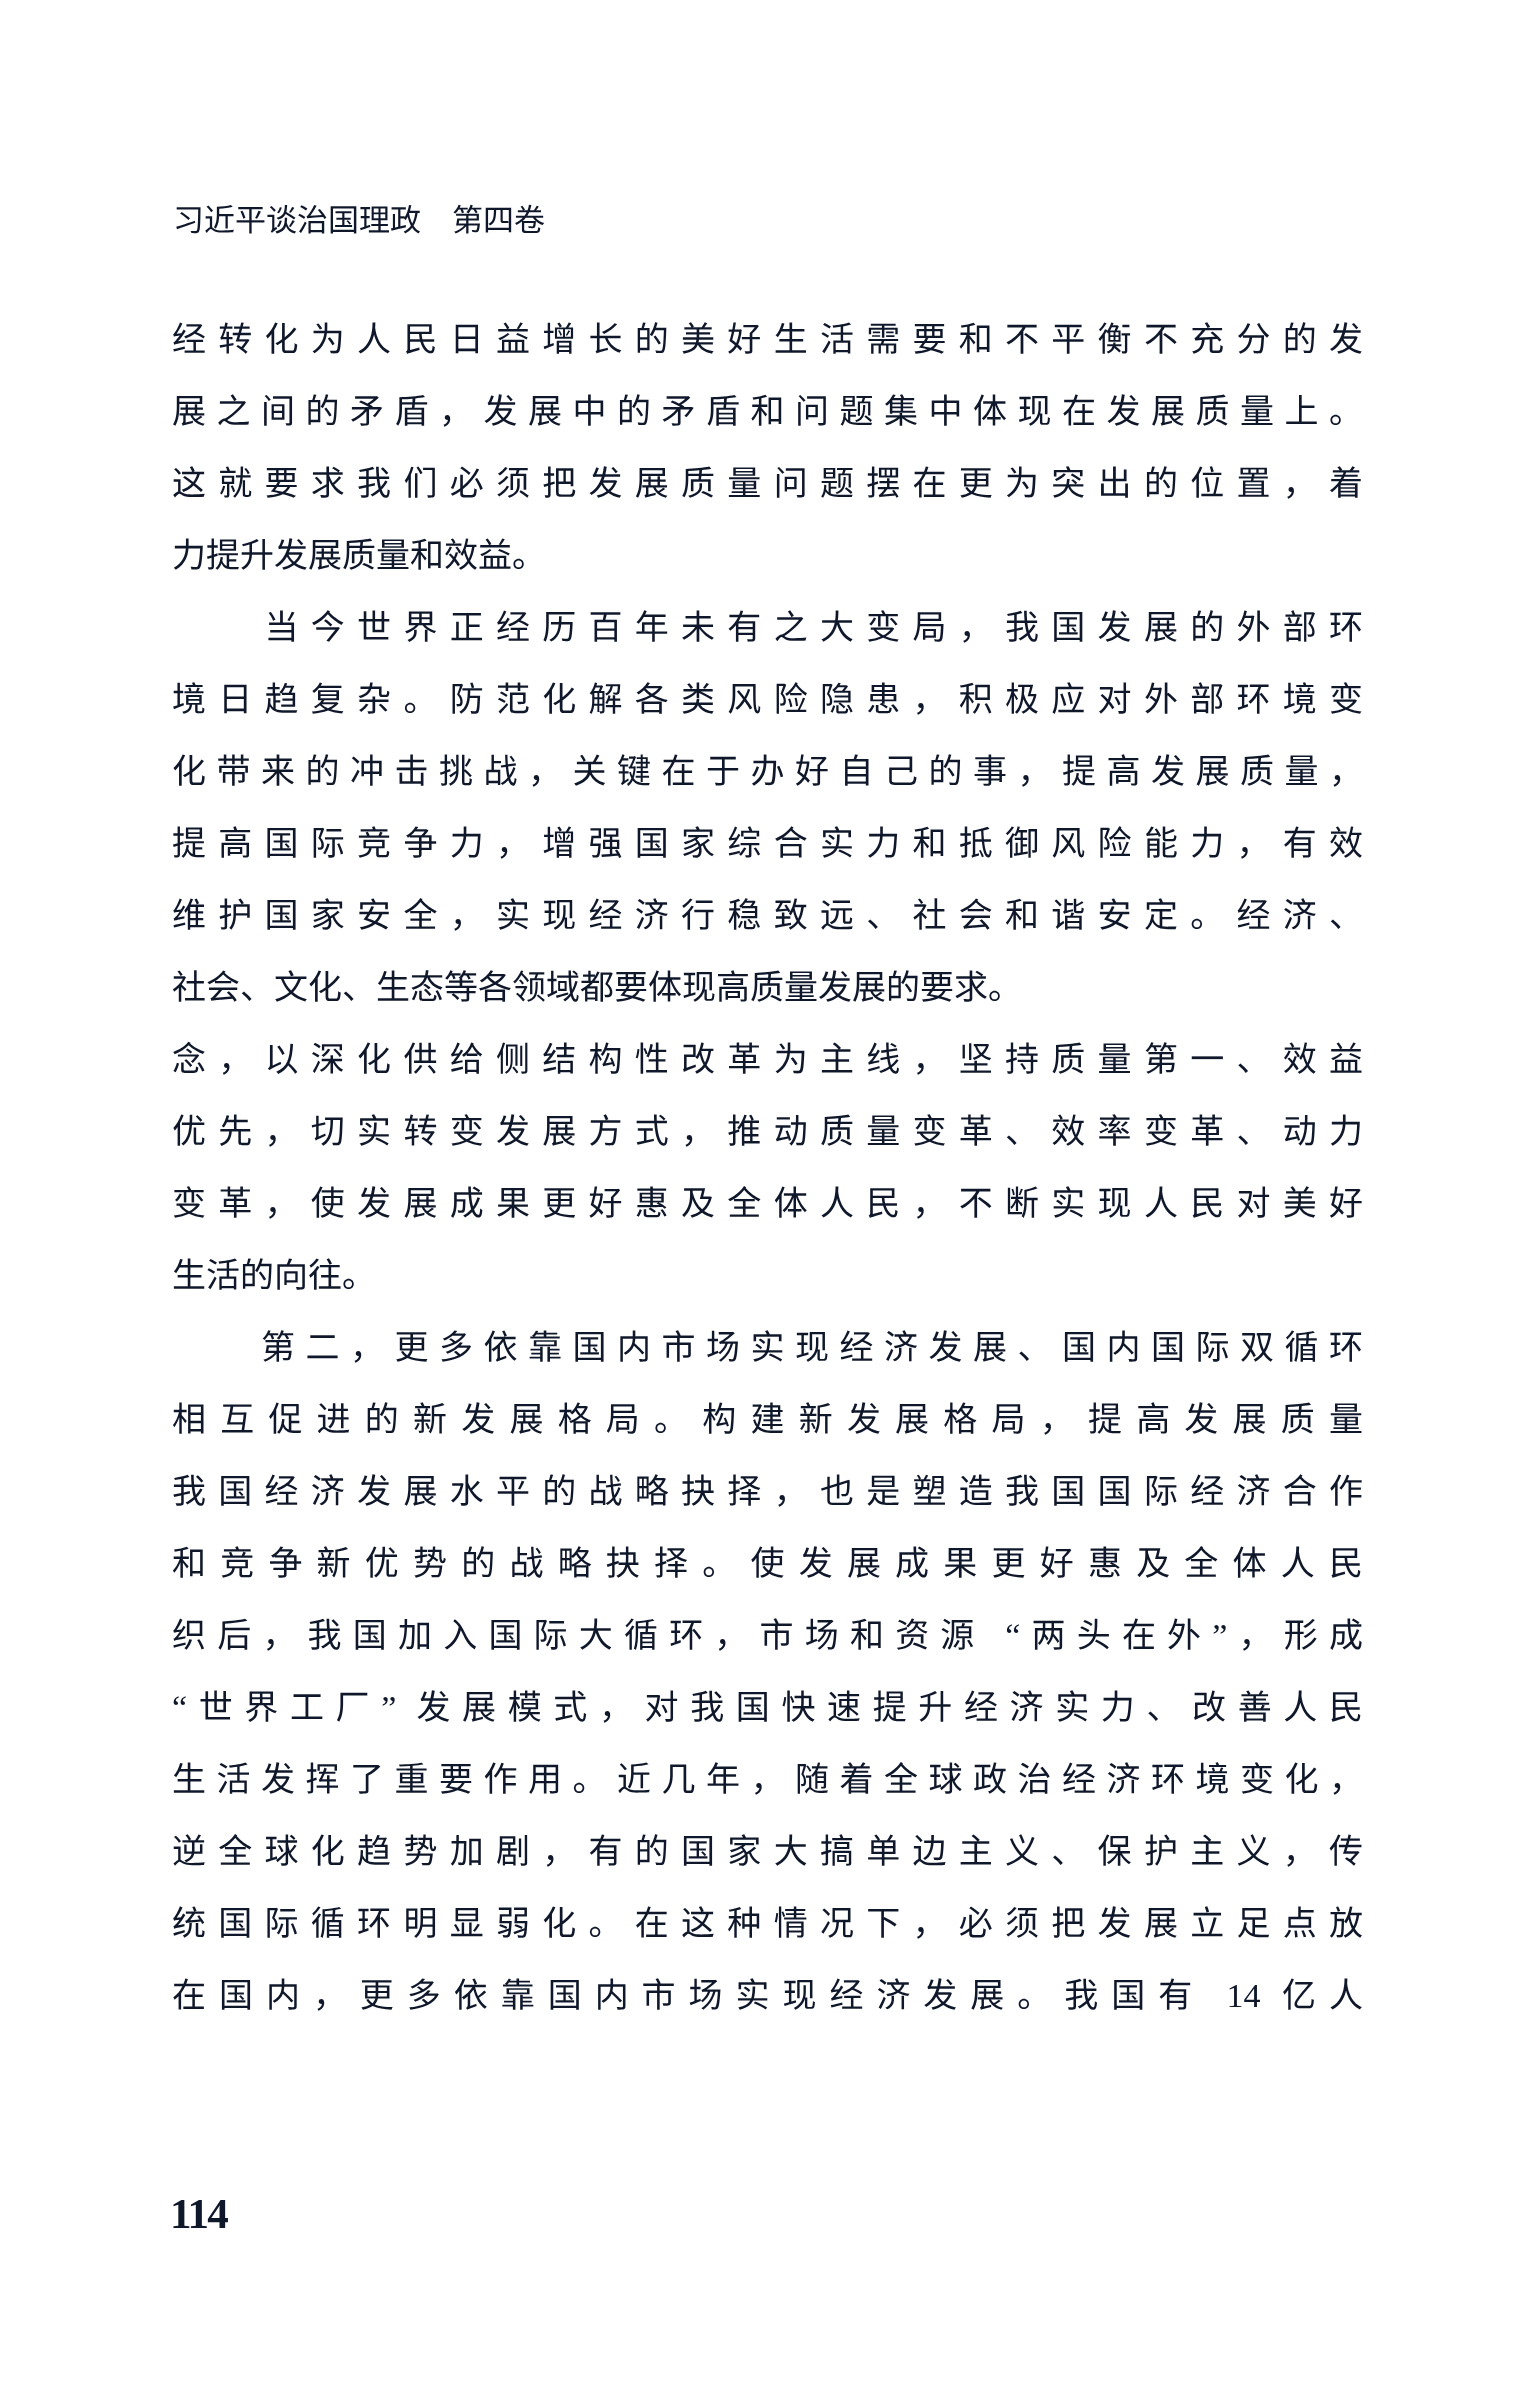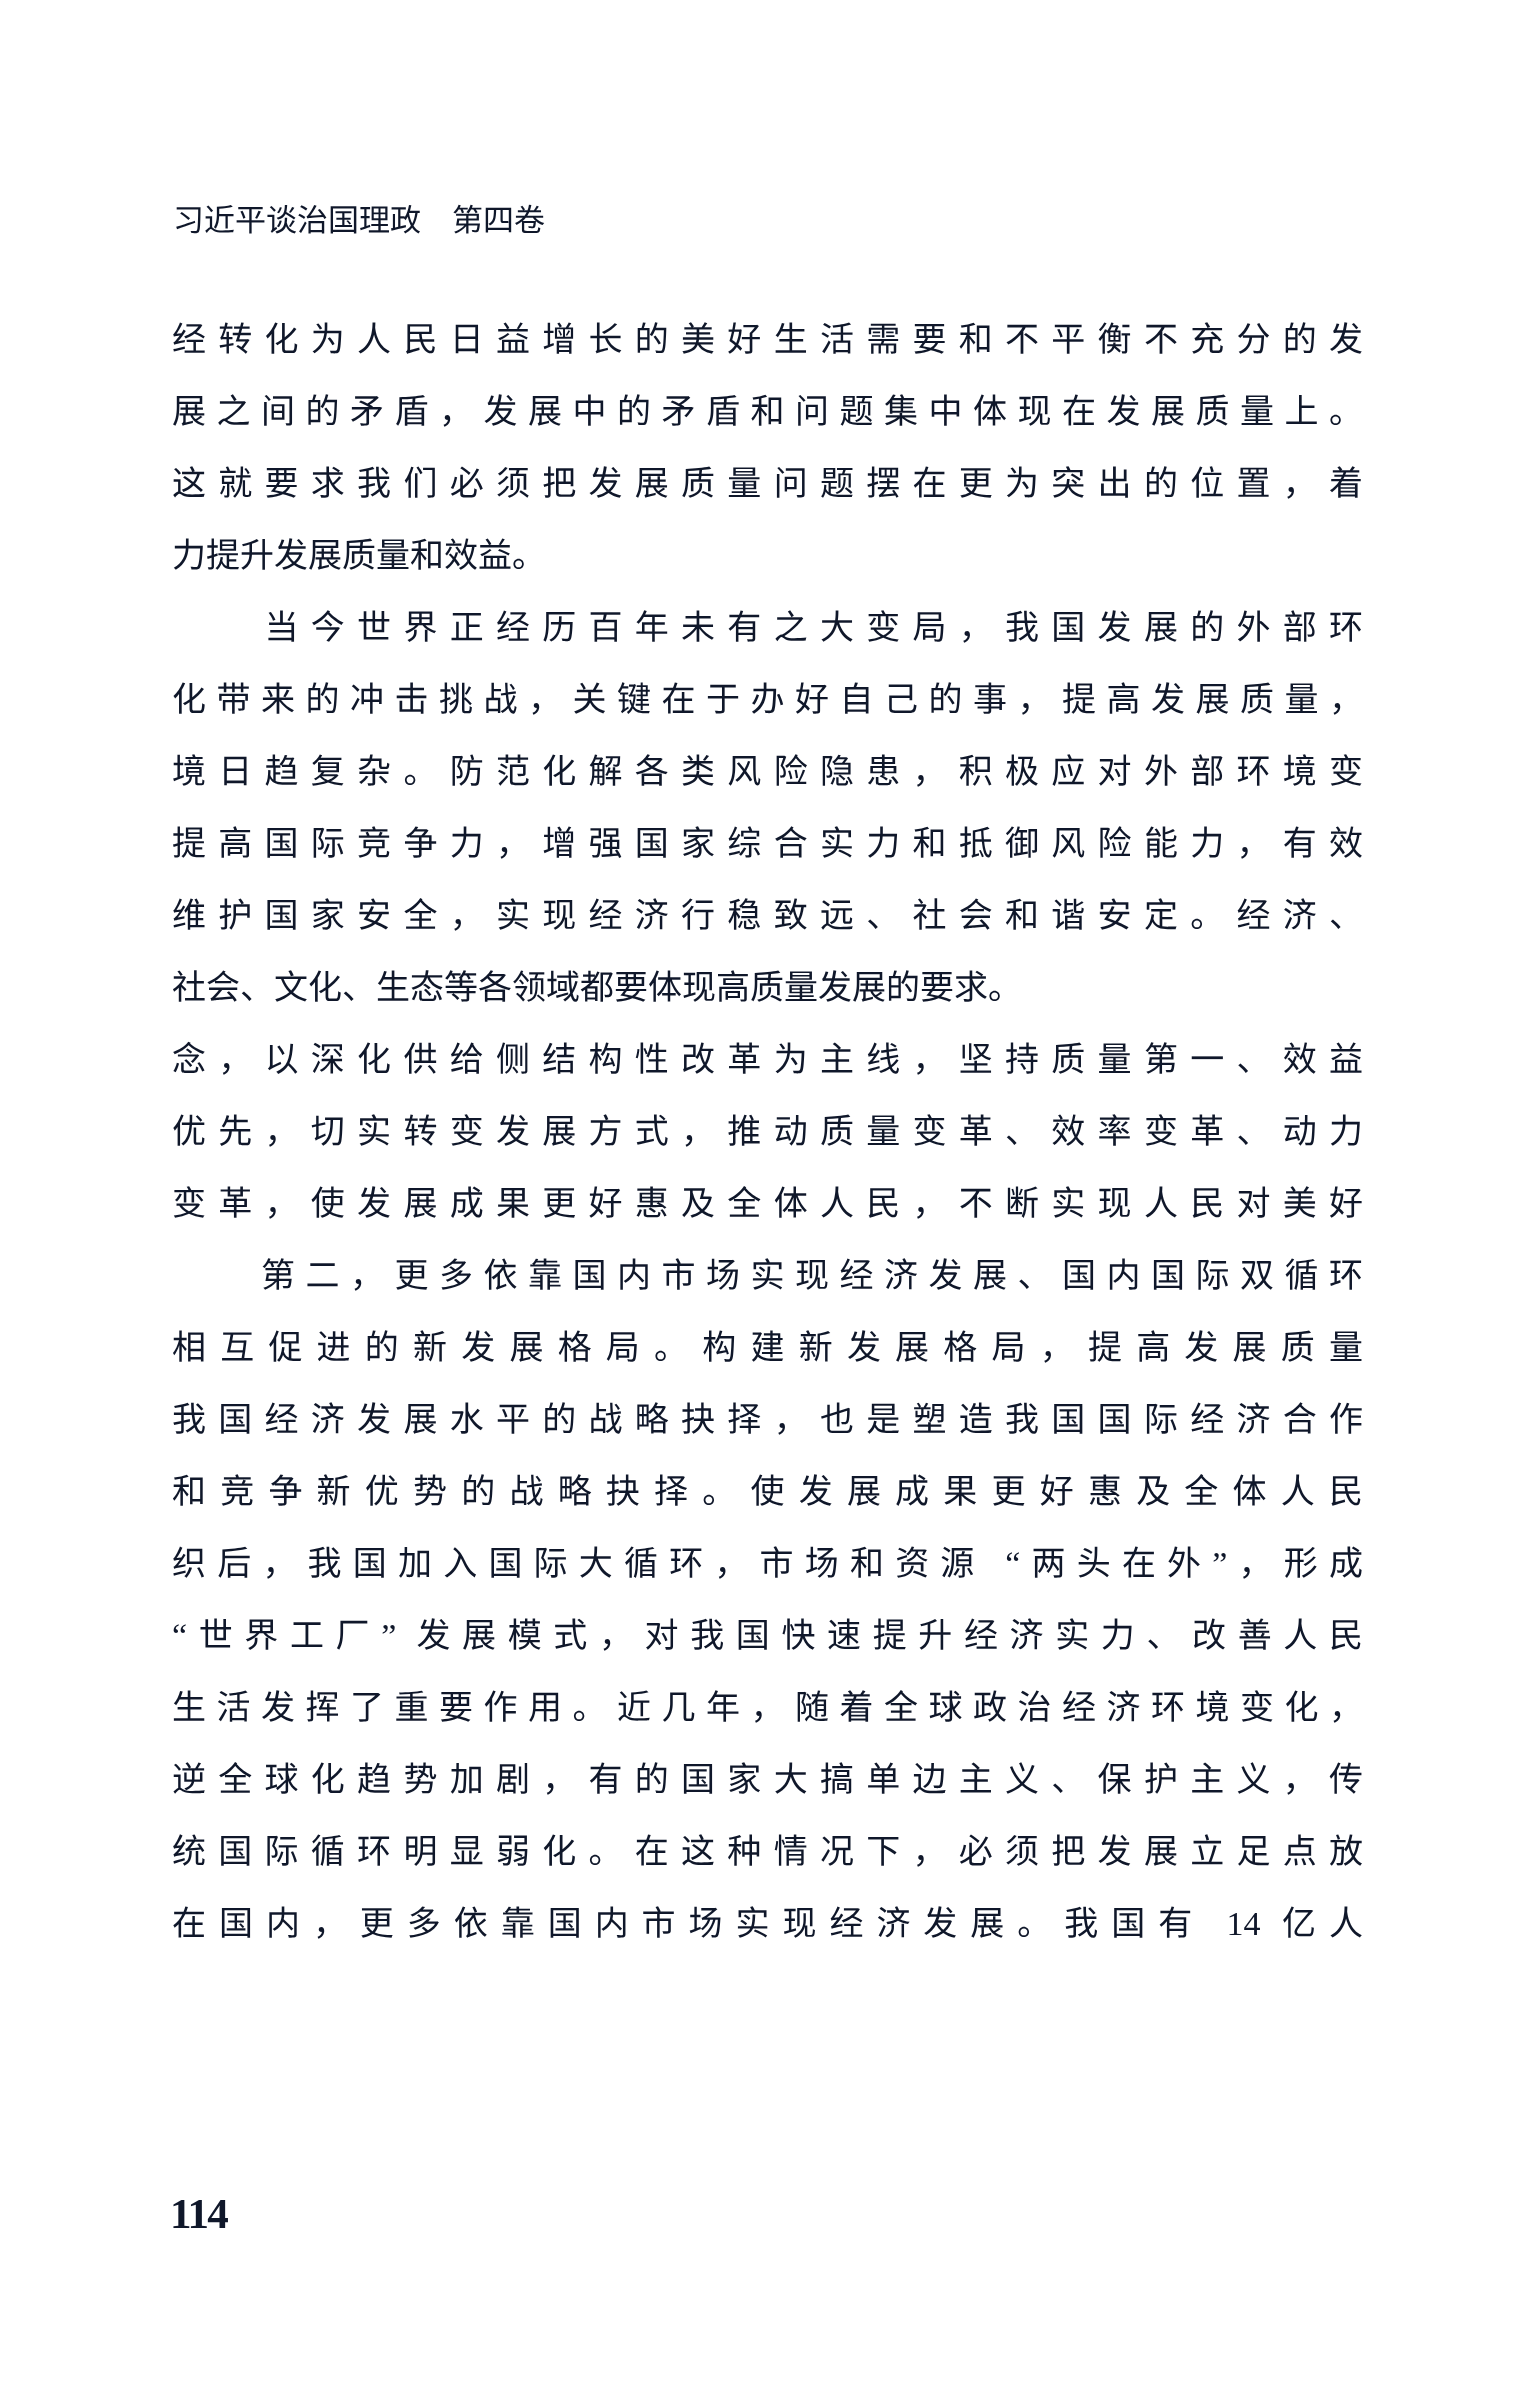--- a/index.html
+++ b/index.html
@@ -58,28 +58,29 @@
 
 <div class="page">
   <div class="running-head">习近平谈治国理政　第四卷</div>
 
   <div class="body-text" id="body-text">
       <div class="line">经转化为人民日益增长的美好生活需要和不平衡不充分的发</div>
       <div class="line">展之间的矛盾，发展中的矛盾和问题集中体现在发展质量上。</div>
       <div class="line">这就要求我们必须把发展质量问题摆在更为突出的位置，着</div>
       <div class="line para-end">力提升发展质量和效益。</div>
       <div class="line">　　当今世界正经历百年未有之大变局，我国发展的外部环</div>
+      <div class="line">境日趋复杂。防范化解各类风险隐患，积极应对外部环境变</div>
       <div class="line">化带来的冲击挑战，关键在于办好自己的事，提高发展质量，</div>
-      <div class="line">境日趋复杂。防范化解各类风险隐患，积极应对外部环境变</div>
       <div class="line">提高国际竞争力，增强国家综合实力和抵御风险能力，有效</div>
       <div class="line">维护国家安全，实现经济行稳致远、社会和谐安定。经济、</div>
       <div class="line para-end">社会、文化、生态等各领域都要体现高质量发展的要求。</div>
       <div class="line">念，以深化供给侧结构性改革为主线，坚持质量第一、效益</div>
       <div class="line">优先，切实转变发展方式，推动质量变革、效率变革、动力</div>
       <div class="line">变革，使发展成果更好惠及全体人民，不断实现人民对美好</div>
+      <div class="line para-end">生活的向往。</div>
       <div class="line">　　第二，更多依靠国内市场实现经济发展、国内国际双循环</div>
       <div class="line">相互促进的新发展格局。构建新发展格局，提高发展质量</div>
       <div class="line">我国经济发展水平的战略抉择，也是塑造我国国际经济合作</div>
       <div class="line">和竞争新优势的战略抉择。使发展成果更好惠及全体人民</div>
       <div class="line">织后，我国加入国际大循环，市场和资源 “两头在外”，形成</div>
       <div class="line">“世界工厂” 发展模式，对我国快速提升经济实力、改善人民</div>
       <div class="line">生活发挥了重要作用。近几年，随着全球政治经济环境变化，</div>
       <div class="line">逆全球化趋势加剧，有的国家大搞单边主义、保护主义，传</div>
       <div class="line">统国际循环明显弱化。在这种情况下，必须把发展立足点放</div>
       <div class="line">在国内，更多依靠国内市场实现经济发展。我国有 14 亿人</div>

